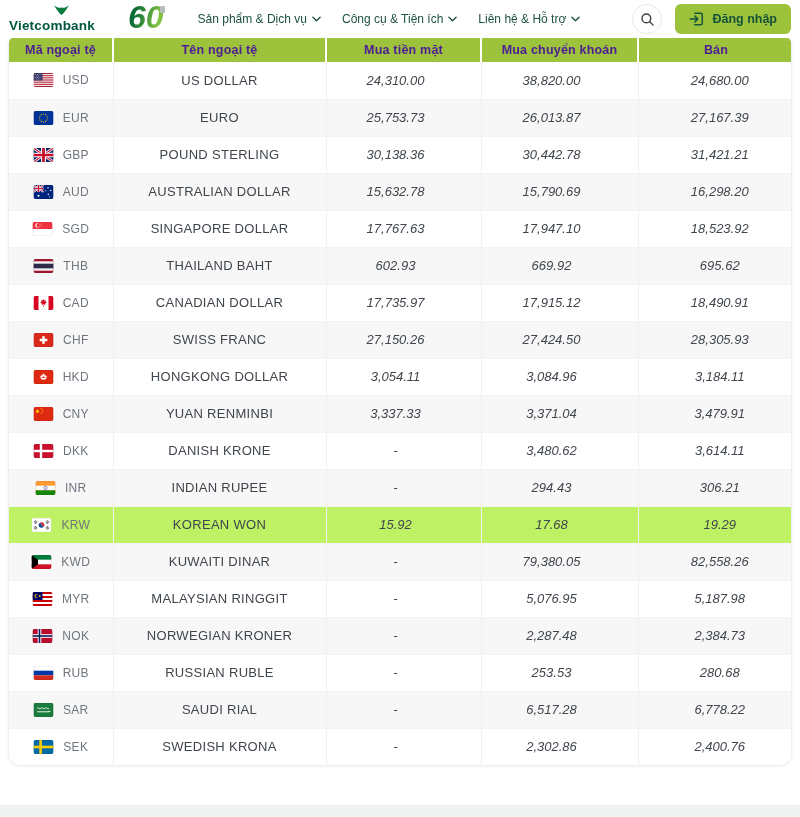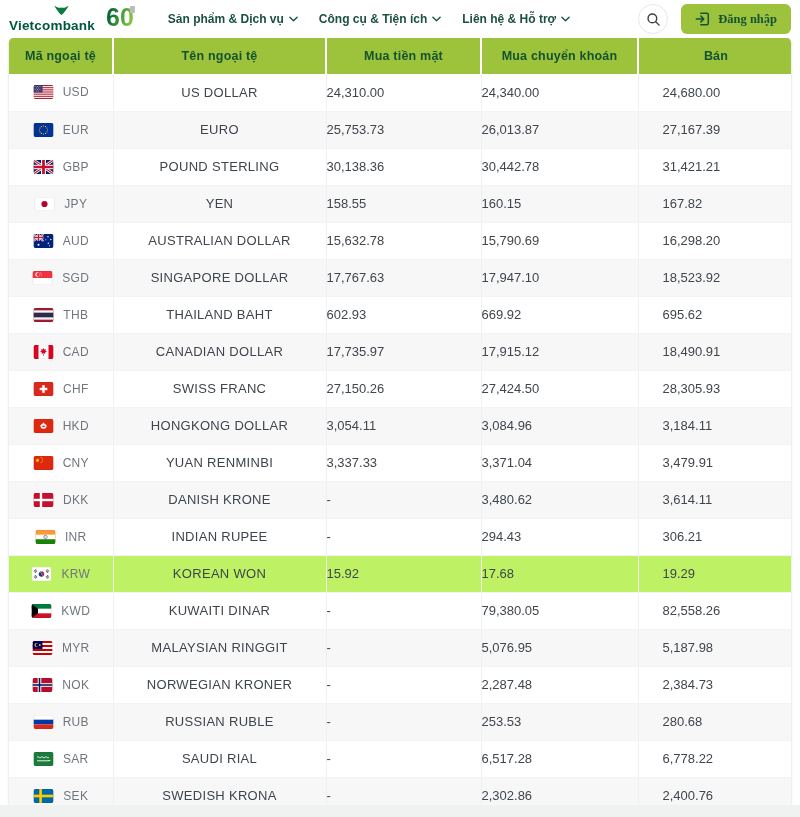--- a/index.html
+++ b/index.html
@@ -11,57 +11,57 @@
     overflow:hidden;
   }
 
   
   .topbar { height:38px; display:flex; align-items:center; padding:0 9px; background:#fff; }
   .brand { display:flex; align-items:flex-start; gap:11px; cursor:pointer; }
   .wordmark-wrap { position:relative; padding-top:11px; }
   .vcb-check { position:absolute; top:0px; left:42px; }
   .wordmark { font-size:13.5px; font-weight:700; color:#00573F; letter-spacing:.2px; }
   .anniv {
-    position:relative; font-size:25px; line-height:25px; font-weight:800; 
+    position:relative; font-size:32px; line-height:25px; font-weight:800; font-style:italic;
     background:linear-gradient(105deg,#0a6b35 20%,#7fc241 80%);
-    -webkit-background-clip:text; background-clip:text; color:transparent;
+    -webkit-background-clip:text; background-clip:text; color:transparent;margin-left:22px;
   }
   .anniv::after { content:""; position:absolute; right:-1px; top:1px; width:5px; height:7px; background:#b9bdbd; border-radius:1px; }
 
   .nav { display:flex; gap:21px; margin-left:34px; }
-  .nav-item { font-size:12px; color:#1C5042; font-weight:700; display:flex; align-items:center; gap:5px; cursor:pointer; white-space:nowrap;text-align:center; }
+  .nav-item { font-size:12px; color:#1C5042; font-weight:400; display:flex; align-items:center; gap:5px; cursor:pointer; white-space:nowrap;text-align:center; }
   .chev { width:9px; height:6px; color:#1C5042; }
 
   .top-actions { margin-left:auto; display:flex; align-items:center; gap:13px; }
   .search-btn { width:30px; height:30px; border-radius:50%; border:1px solid #E6E7E7; background:#fff; display:flex; align-items:center; justify-content:center; cursor:pointer; }
-  .login-btn { height:30px; padding:0 14px; border:none; border-radius:6px; background:#9DC23C; color:#155339; font-family:Liberation Serif, serif; font-weight:700; font-size:12.5px; display:flex; align-items:center; gap:8px; cursor:pointer; }
+  .login-btn { height:30px; padding:0 14px; border:none; border-radius:6px; background:#9DC23C; color:#155339; font-family:Liberation Sans, sans-serif; font-weight:700; font-size:12.5px; display:flex; align-items:center; gap:8px; cursor:pointer; }
 
   
   .table-wrap {
     margin:0 8px; border:1px solid #EFEFEF; border-top:none;
     border-radius:5px 5px 12px 12px; overflow:hidden;
     box-shadow:0 1px 3px rgba(0,0,0,.05);
   }
   table { width:100%; border-collapse:collapse; table-layout:fixed; }
   thead th {
-    background:#9DC23C; color:#14532d; font-size:12.5px; font-weight:600;
-    height:36px; border-right:2px solid #fff; text-align:center; letter-spacing:.2px;
+    background:#9DC23C; color:#4c1d95; font-size:12.5px; font-weight:600;
+    height:24px; border-right:2px solid #fff; text-align:center; letter-spacing:.2px;
   }
   thead th:last-child { border-right:none; }
   tbody td { height:37px; border-bottom:1px solid #F2F3F4; border-right:1px solid #EEF0F1; font-size:13px; color:#40464D; }
   tbody td:last-child { border-right:none;padding-left:24px; }
   tbody tr:last-child td { border-bottom:none; }
   tbody tr:nth-child(even) { background:#F7F7F8; }
   tbody tr.hl { background:#bef264; }
 
   .code-wrap { display:flex; align-items:center; justify-content:center; }
   .flag { display:inline-flex; width:21px; }
   .code { font-size:12px; color:#6F767D; margin-left:9px; letter-spacing:.3px;text-align:right; }
   .c-name { text-align:center; color:#3F454C; letter-spacing:.3px; }
-  .c-num { text-align:left; padding-right:16px; }
+  .c-num { text-align:center; padding-right:16px;font-style:italic; }
 
   .bottom-band { position:absolute; left:0; right:0; bottom:0; height:12px; background:#F0F1F1; }
 </style>
 </head>
 <body>
 
 <header class="topbar">
   <div class="brand">
     <span class="wordmark-wrap">
       <svg class="vcb-check" width="21" height="11" viewBox="0 0 22 12">
@@ -165,21 +165,21 @@
                     </g>
                   </g>
                   <rect x="0.25" y="0.25" width="19.5" height="13.5" rx="2" fill="none" stroke="rgba(0,0,0,0.13)" stroke-width="0.5"></rect>
                 </svg>
               </span>
         <span class="code">USD</span>
       </div>
     </td>
     <td class="c-name">US DOLLAR</td>
     <td class="c-num">24,310.00</td>
-    <td class="c-num">24,340.00</td>
+    <td class="c-num">38,820.00</td>
     <td class="c-num">24,680.00</td>
   </tr>
         <tr>
     <td class="c-code">
       <div class="code-wrap">
         <span class="flag">
                 <svg width="21" height="14" viewBox="0 0 20 14">
                   <defs>
                     <clipPath id="cpEUR">
                       <rect width="20" height="14" rx="2"></rect>
@@ -242,45 +242,20 @@
     <td class="c-num">30,138.36</td>
     <td class="c-num">30,442.78</td>
     <td class="c-num">31,421.21</td>
   </tr>
         <tr>
     <td class="c-code">
       <div class="code-wrap">
         <span class="flag">
                 <svg width="21" height="14" viewBox="0 0 20 14">
                   <defs>
-                    <clipPath id="cpJPY">
-                      <rect width="20" height="14" rx="2"></rect>
-                    </clipPath>
-                  </defs>
-                  <g clip-path="url(#cpJPY)">
-                    <rect width="20" height="14" fill="#fff"></rect>
-                    <circle cx="10" cy="7" r="3.1" fill="#BC002D"></circle>
-                  </g>
-                  <rect x="0.25" y="0.25" width="19.5" height="13.5" rx="2" fill="none" stroke="rgba(0,0,0,0.13)" stroke-width="0.5"></rect>
-                </svg>
-              </span>
-        <span class="code">JPY</span>
-      </div>
-    </td>
-    <td class="c-name">YEN</td>
-    <td class="c-num">158.55</td>
-    <td class="c-num">160.15</td>
-    <td class="c-num">167.82</td>
-  </tr>
-        <tr>
-    <td class="c-code">
-      <div class="code-wrap">
-        <span class="flag">
-                <svg width="21" height="14" viewBox="0 0 20 14">
-                  <defs>
                     <clipPath id="cpAUD">
                       <rect width="20" height="14" rx="2"></rect>
                     </clipPath>
                   </defs>
                   <g clip-path="url(#cpAUD)">
                     <rect width="20" height="14" fill="#00247D"></rect>
                     <path d="M0,0 L10,7 M10,0 L0,7" stroke="#fff" stroke-width="1.6"></path>
                     <path d="M0,0 L10,7 M10,0 L0,7" stroke="#C8102E" stroke-width="0.7"></path>
                     <path d="M5,0 V7" stroke="#fff" stroke-width="2.4"></path>
                     <path d="M0,3.5 H10" stroke="#fff" stroke-width="2.2"></path>

